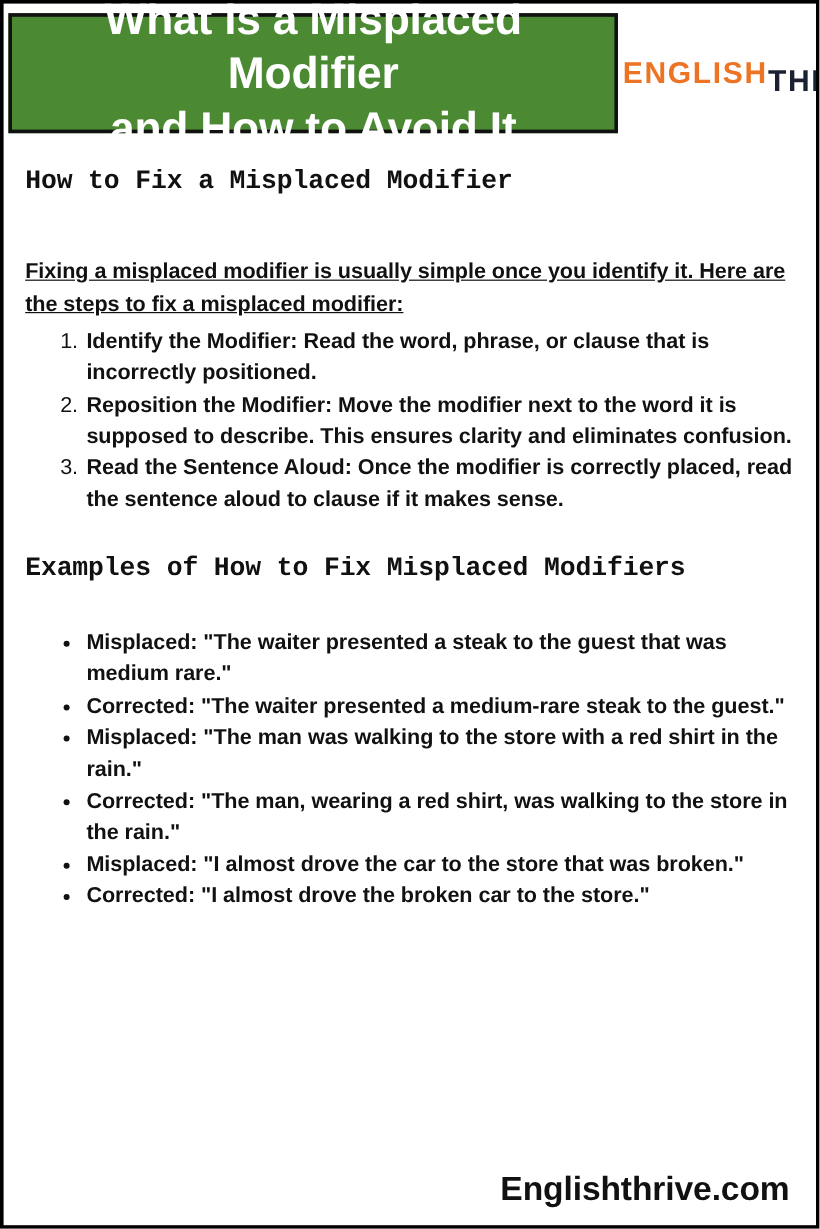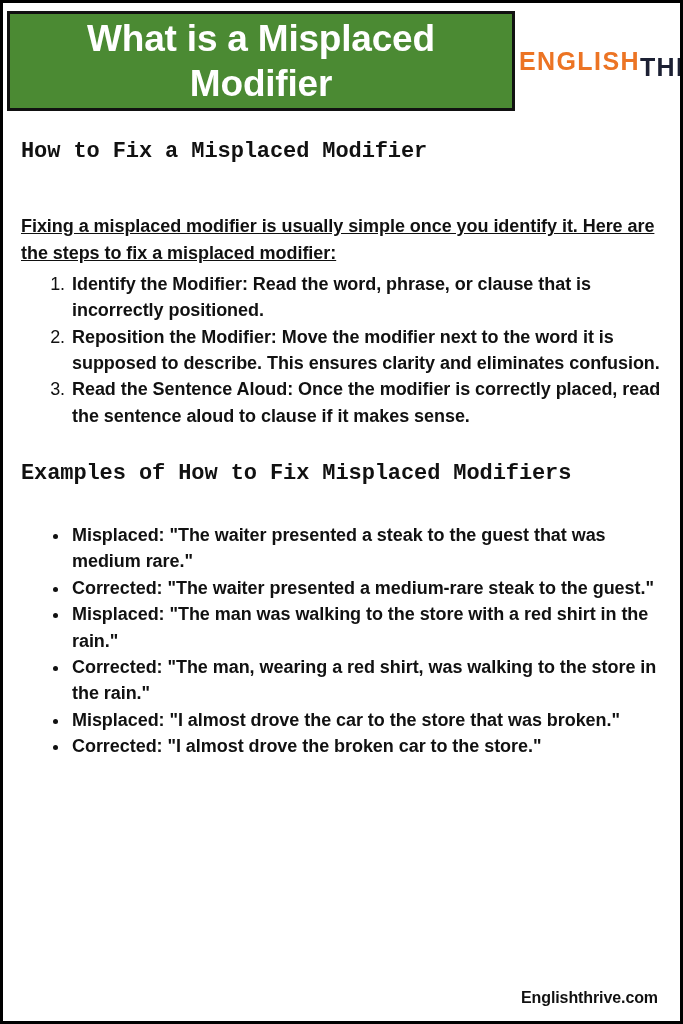--- a/index.html
+++ b/index.html
@@ -136,36 +136,37 @@
   ul.examples li {
     padding-left: 2px;
     margin: 0;
   }
 
   
   .footer {
     position: absolute;
     right: 22px;
     bottom: 14px;
-    font-size: 16px;
+    font-size: 28px;
     font-weight: bold;
     color: #111111;
     letter-spacing: -0.1px;
   }
 </style>
 </head>
 <body>
 
 <div class="page">
 
   <div class="header">
 
     <div class="title-box">
       <div class="title-text">
         <span>What is a Misplaced Modifier</span><br>
+        <span>and How to Avoid It</span>
       </div>
     </div>
 
     <div class="logo">
       <div class="logo-english">ENGLISH</div>
       <div class="logo-row2">
         <div class="logo-thrive">THRIVE</div>
         <span class="books-icon">
           <svg width="24" height="26" viewBox="0 0 24 26" xmlns="http://www.w3.org/2000/svg">
 

